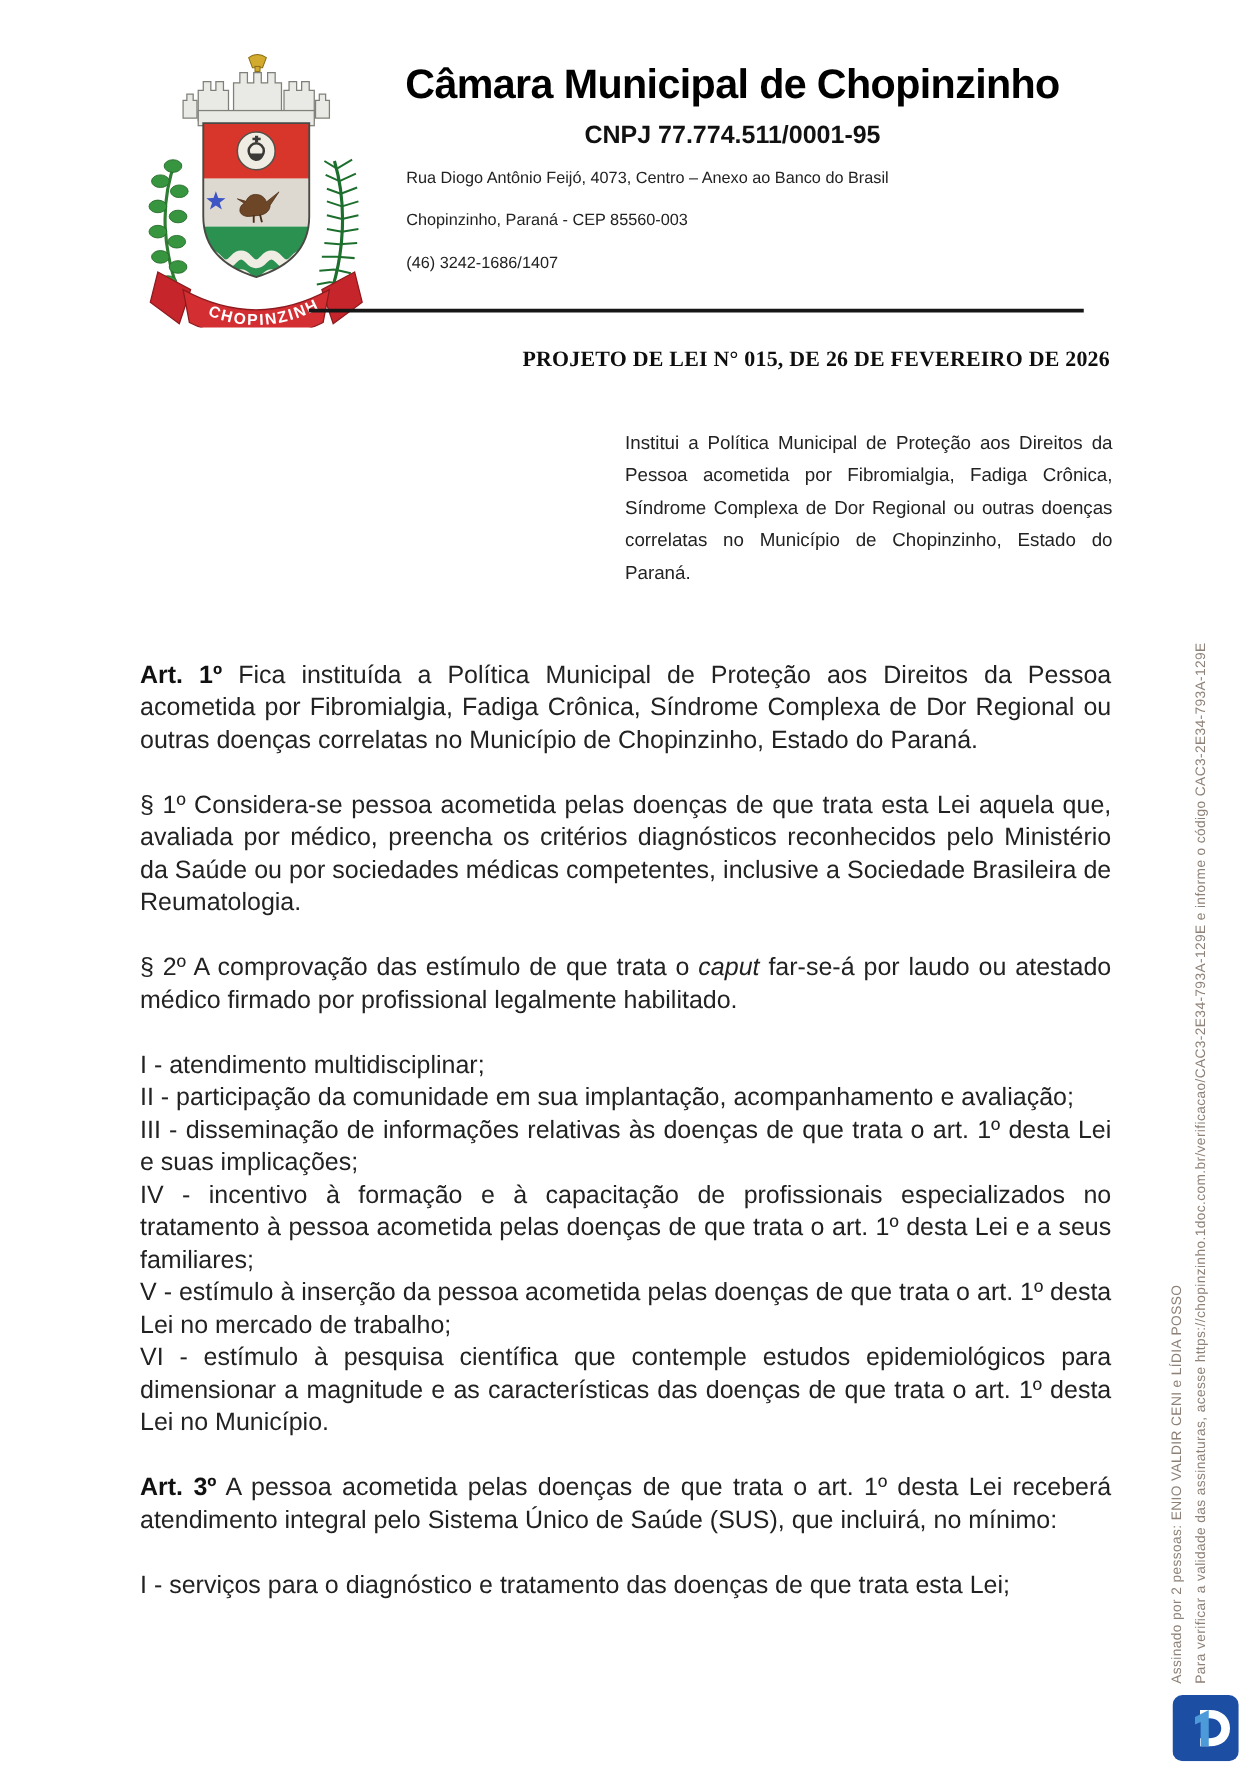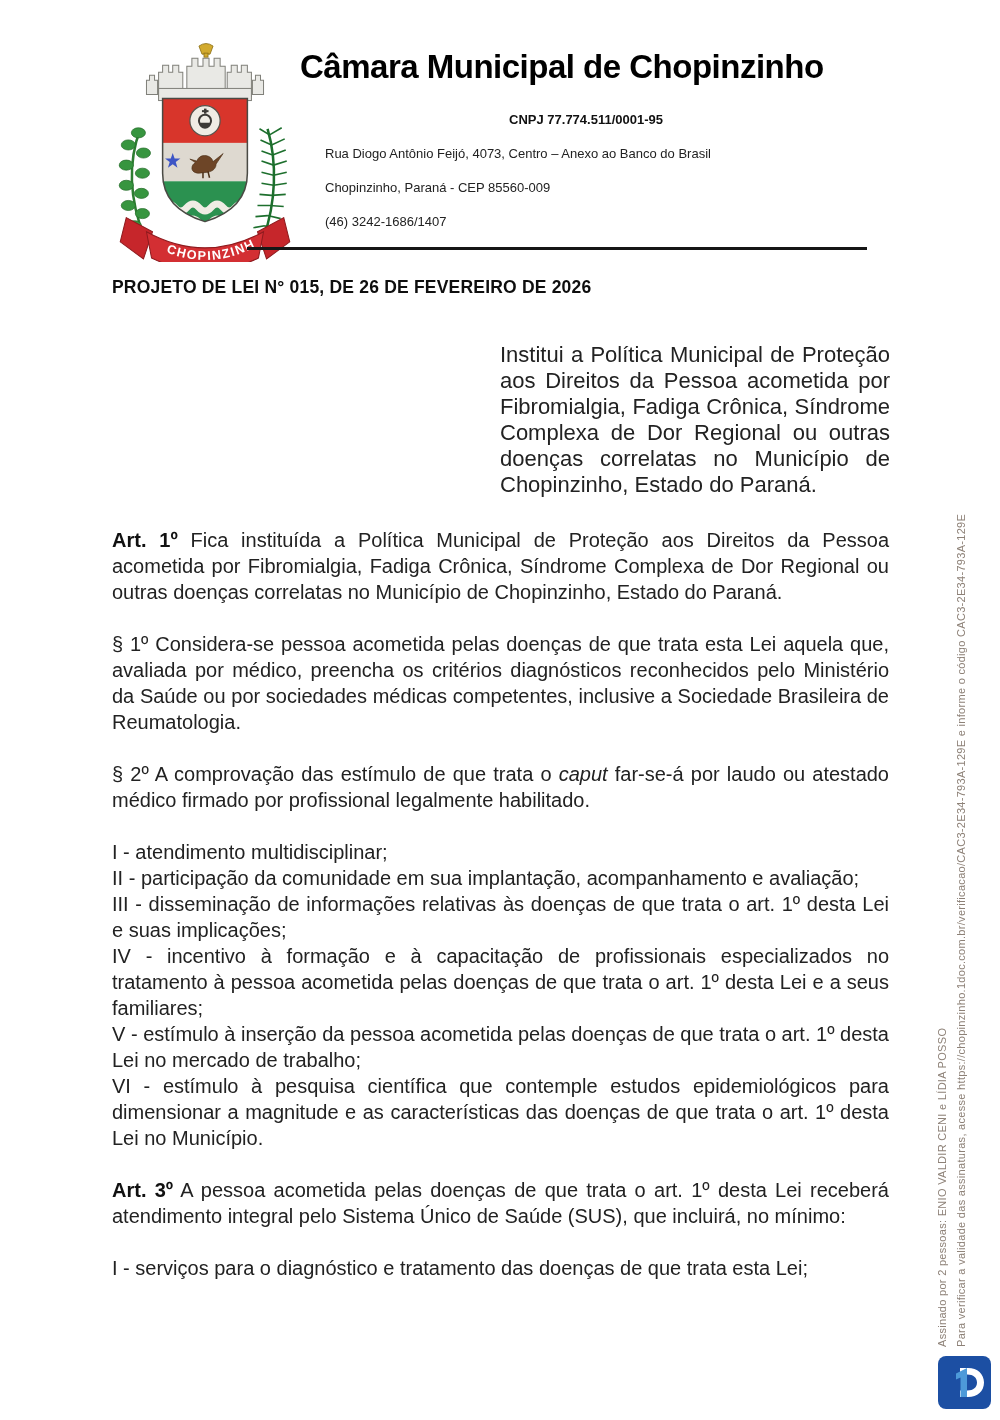--- a/index.html
+++ b/index.html
@@ -7,34 +7,34 @@
     position:relative; width:1000px; height:1420px; background:#ffffff;
     overflow:hidden; color:#1f1f1f;
     font-family:"Liberation Sans", sans-serif;
   }
 
   
   .crest { position:absolute; left:110px; top:40px; width:190px; height:222px; }
   .hdr   { position:absolute; left:300px; top:48px; width:572px; }
   .org-name {
     font-size:33px; font-weight:800; letter-spacing:-0.5px;
-    color:#000; line-height:38px; white-space:nowrap;
+    text-align:center; color:#000; line-height:38px; white-space:nowrap;
   }
-  .cnpj { margin-top:24px; text-align:center; font-weight:700; font-size:13px; line-height:20px; color:#111; }
+  .cnpj { margin-top:12px; text-align:center; font-weight:700; font-size:20px; line-height:20px; color:#111; }
   .hdr-line { margin-top:14px; padding-left:25px; font-size:13px; line-height:20px; color:#222; }
   .rule { position:absolute; left:247px; top:247px; width:620px; height:3px; background:#161616; }
 
   
   .doc-title {
     position:absolute; left:112px; top:277px; width:776px;
-    text-align:left; font-weight:700; font-size:17.5px; letter-spacing:0.2px; color:#0e0e0e;
+    text-align:right; font-weight:700; font-size:17.5px; letter-spacing:0.2px; color:#0e0e0e;font-family:Liberation Serif, serif;
   }
   .ementa {
     position:absolute; left:500px; top:342px; width:390px; margin:0;
-    text-align:justify; font-size:22px; line-height:26px; color:#222;
+    text-align:justify; font-size:15px; line-height:26px; color:#222;
   }
   .content {
     position:absolute; left:112px; top:527px; width:777px;
     font-size:20px; line-height:26px; text-align:justify; color:#222;
   }
   .content p { margin:0 0 26px 0; }
   .content .items { margin:0 0 26px 0; }
   .content .items p { margin:0; }
   .content b { font-weight:700; color:#111; }
   .content i { font-style:italic; }
@@ -142,21 +142,21 @@
       <text font-size="12.5" font-weight="bold" fill="#ffffff" letter-spacing="1.5" font-family="Liberation Sans, sans-serif">
         <textPath href="#motto-curve" startOffset="12%">CHOPINZINHO</textPath>
       </text>
     </g>
   </svg>
 
   <div class="hdr">
     <div class="org-name">Câmara Municipal de Chopinzinho</div>
     <div class="cnpj">CNPJ 77.774.511/0001-95</div>
     <div class="hdr-line">Rua Diogo Antônio Feijó, 4073, Centro – Anexo ao Banco do Brasil</div>
-    <div class="hdr-line">Chopinzinho, Paraná - CEP 85560-009</div>
+    <div class="hdr-line">Chopinzinho, Paraná - CEP 85560-003</div>
     <div class="hdr-line">(46) 3242-1686/1407</div>
   </div>
   <div class="rule"></div>
 
   <div class="doc-title">PROJETO DE LEI N° 015, DE 26 DE FEVEREIRO DE 2026</div>
   <p class="ementa">Institui a Política Municipal de Proteção aos Direitos da Pessoa acometida por Fibromialgia, Fadiga Crônica, Síndrome Complexa de Dor Regional ou outras doenças correlatas no Município de Chopinzinho, Estado do Paraná.</p>
 
   <div class="content">
     <p><b>Art. 1º</b><span> Fica instituída a Política Municipal de Proteção aos Direitos da Pessoa acometida por Fibromialgia, Fadiga Crônica, Síndrome Complexa de Dor Regional ou outras doenças correlatas no Município de Chopinzinho, Estado do Paraná.</span></p>
 

